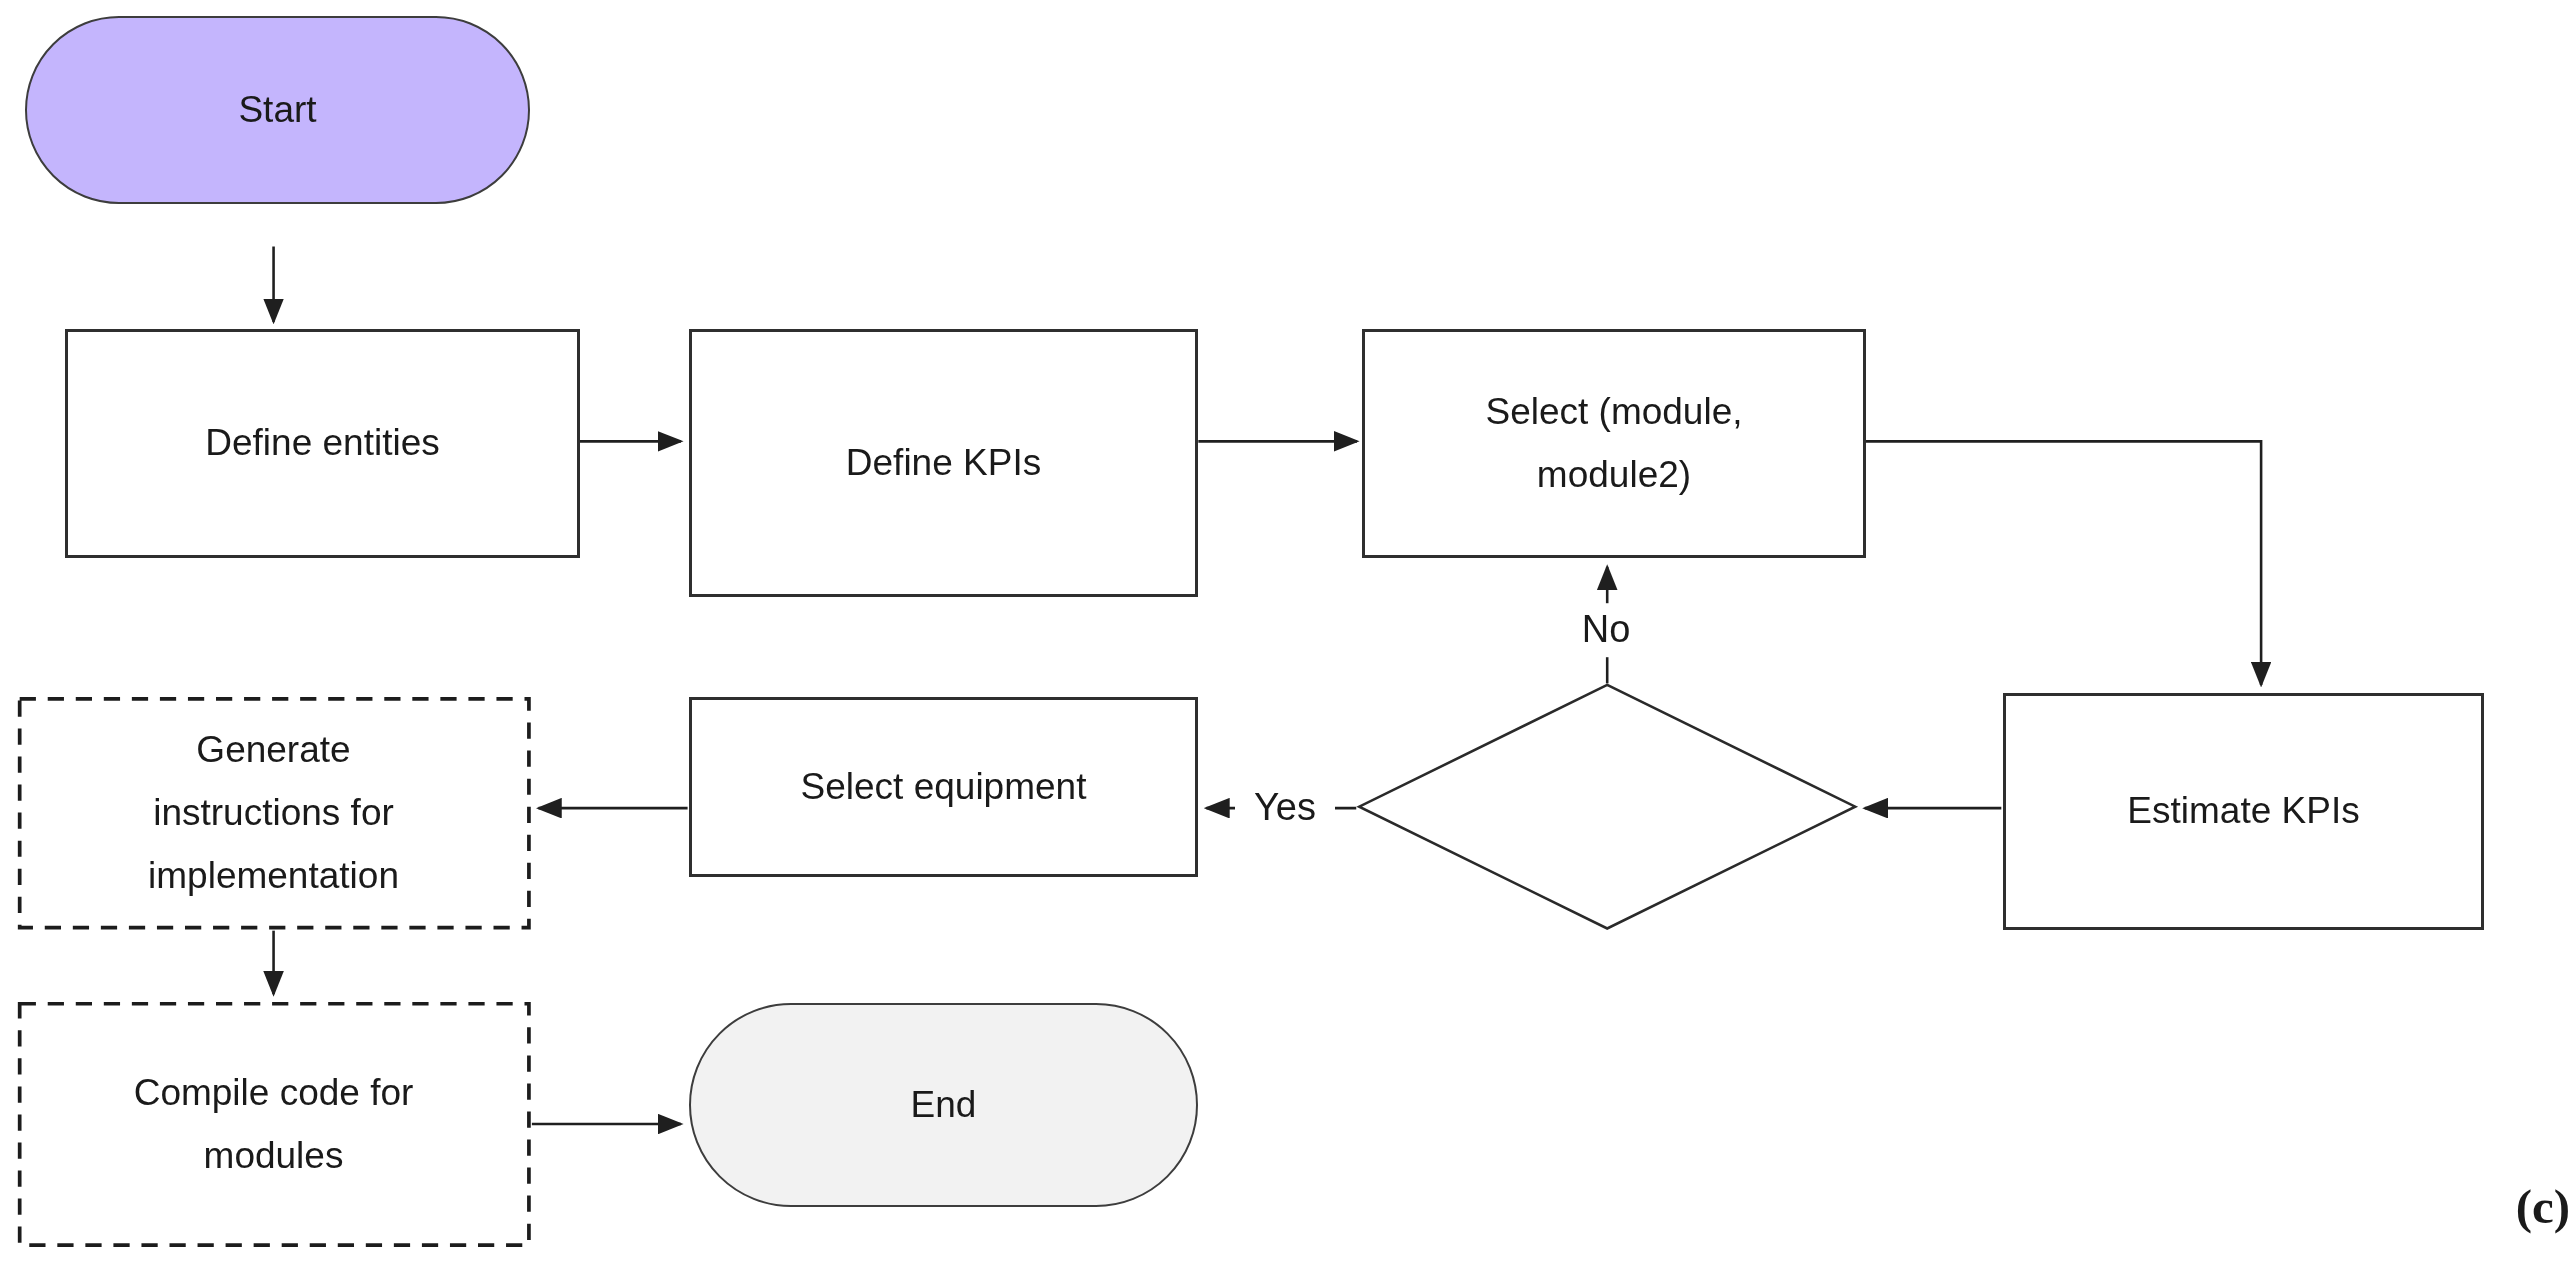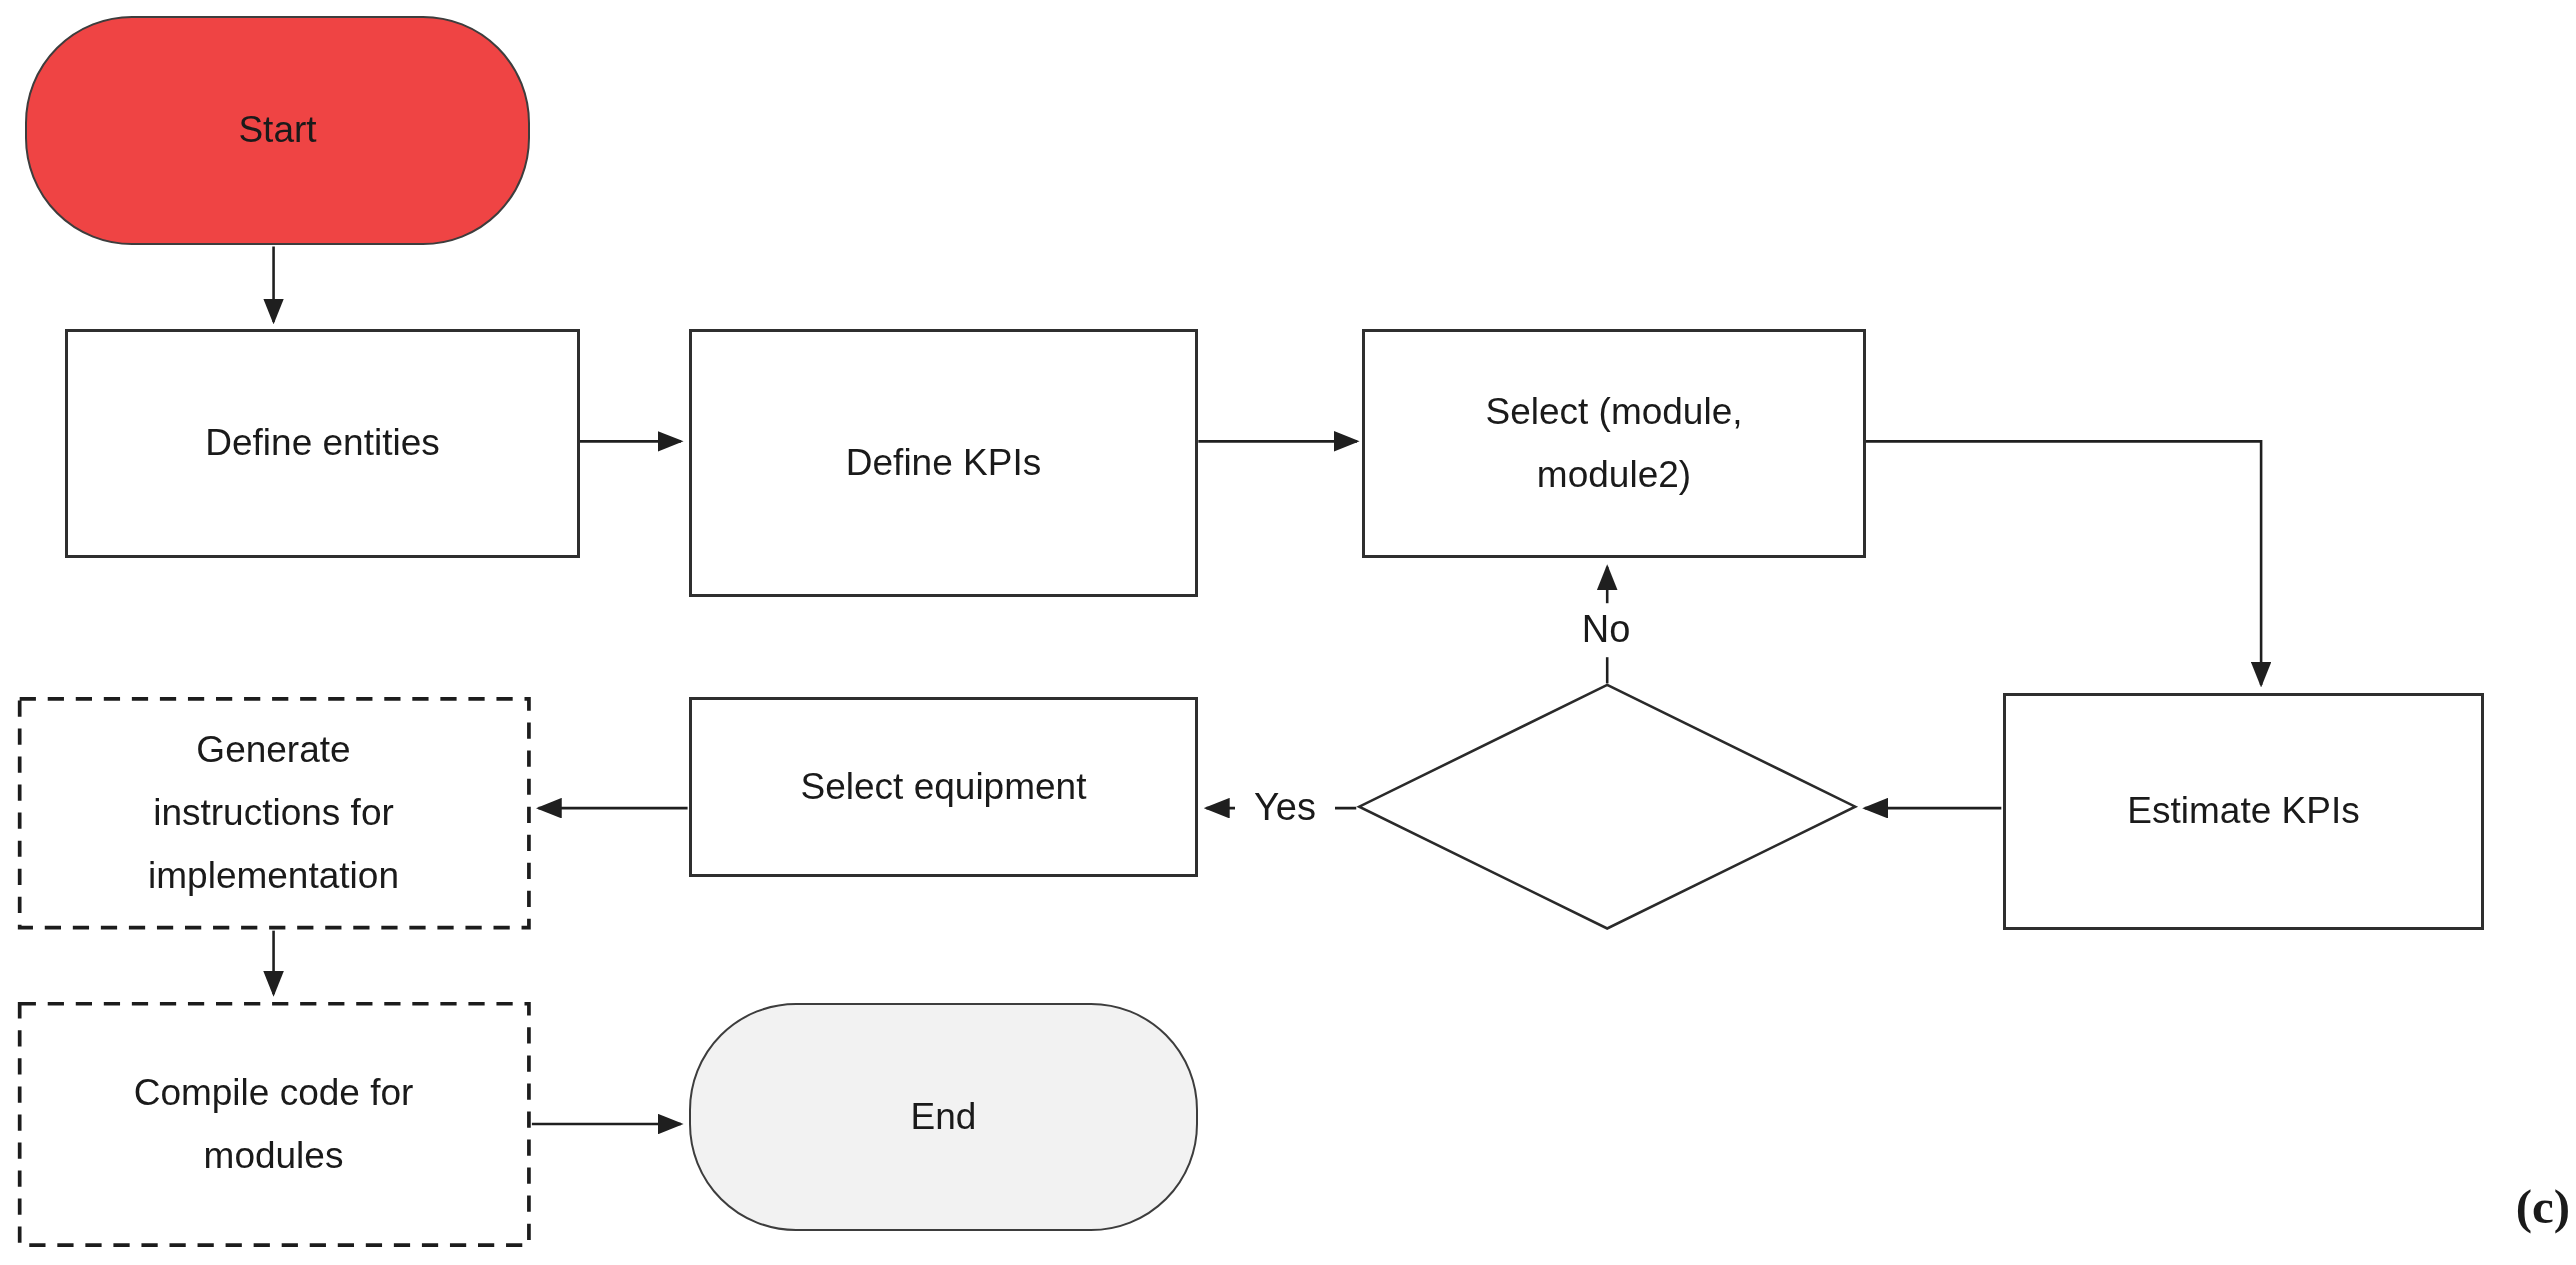--- a/index.html
+++ b/index.html
@@ -104,21 +104,21 @@
     <path class="conn" d="M931,1095 L729,1095" marker-end="url(#arw)"></path>
     <path class="conn" d="M370,1261 L370,1347" marker-end="url(#arw)"></path>
     <path class="conn" d="M720,1523 L922,1523" marker-end="url(#arw)"></path>
 
     <polygon class="shape" points="2177,928 2513,1093 2177,1258 1841,1093" stroke-width="3.5"></polygon>
 
     <rect class="dashedrect" x="26" y="947" width="690" height="310"></rect>
     <rect class="dashedrect" x="26" y="1360" width="690" height="327"></rect>
   </svg>
 
-  <div class="node stadium" style="left: 25px; top: 16px; width: 505px; height: 229px; background: #ef4444;">
+  <div class="node stadium" style="left: 25px; top: 16px; width: 505px; height: 188px; background: #c4b5fd;">
     <span>Start</span>
   </div>
 
   <div class="node rect" style="left:17px; top:329px; width:515px; height:229px;margin-left:48px;">
     <span>Define entities</span>
   </div>
 
   <div class="node rect" style="left:689px; top:329px; width:509px; height:268px;">
     <span>Define KPIs</span>
   </div>
@@ -141,21 +141,21 @@
     <span>Generate</span>
     <span>instructions for</span>
     <span>implementation</span>
   </div>
 
   <div class="node label-only" style="left:19px; top:1004px; width:509px; height:241px;">
     <span>Compile code for</span>
     <span>modules</span>
   </div>
 
-  <div class="node stadium" style="left: 689px; top: 1003px; width: 509px; height: 228px; background: rgb(242, 242, 242);">
+  <div class="node stadium" style="left: 689px; top: 1003px; width: 509px; height: 204px; background: rgb(242, 242, 242);">
     <span>End</span>
   </div>
 
   <div class="edge-label" style="left:1606px; top:630px;">No</div>
   <div class="edge-label" style="left:1285px; top:808px;">Yes</div>
 
   <div class="caption">(c)</div>
 
 </div>
 

